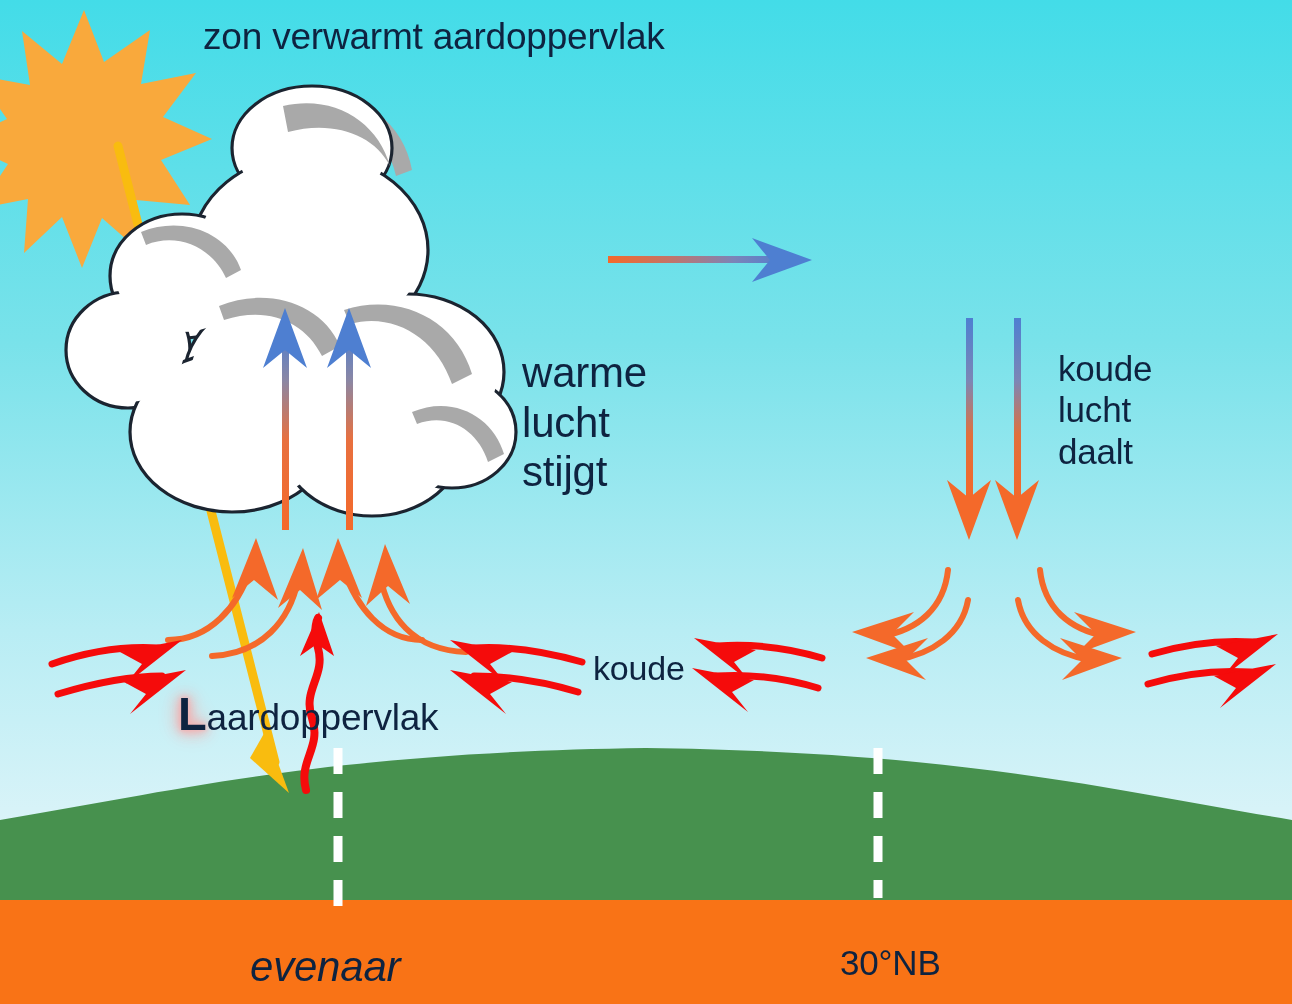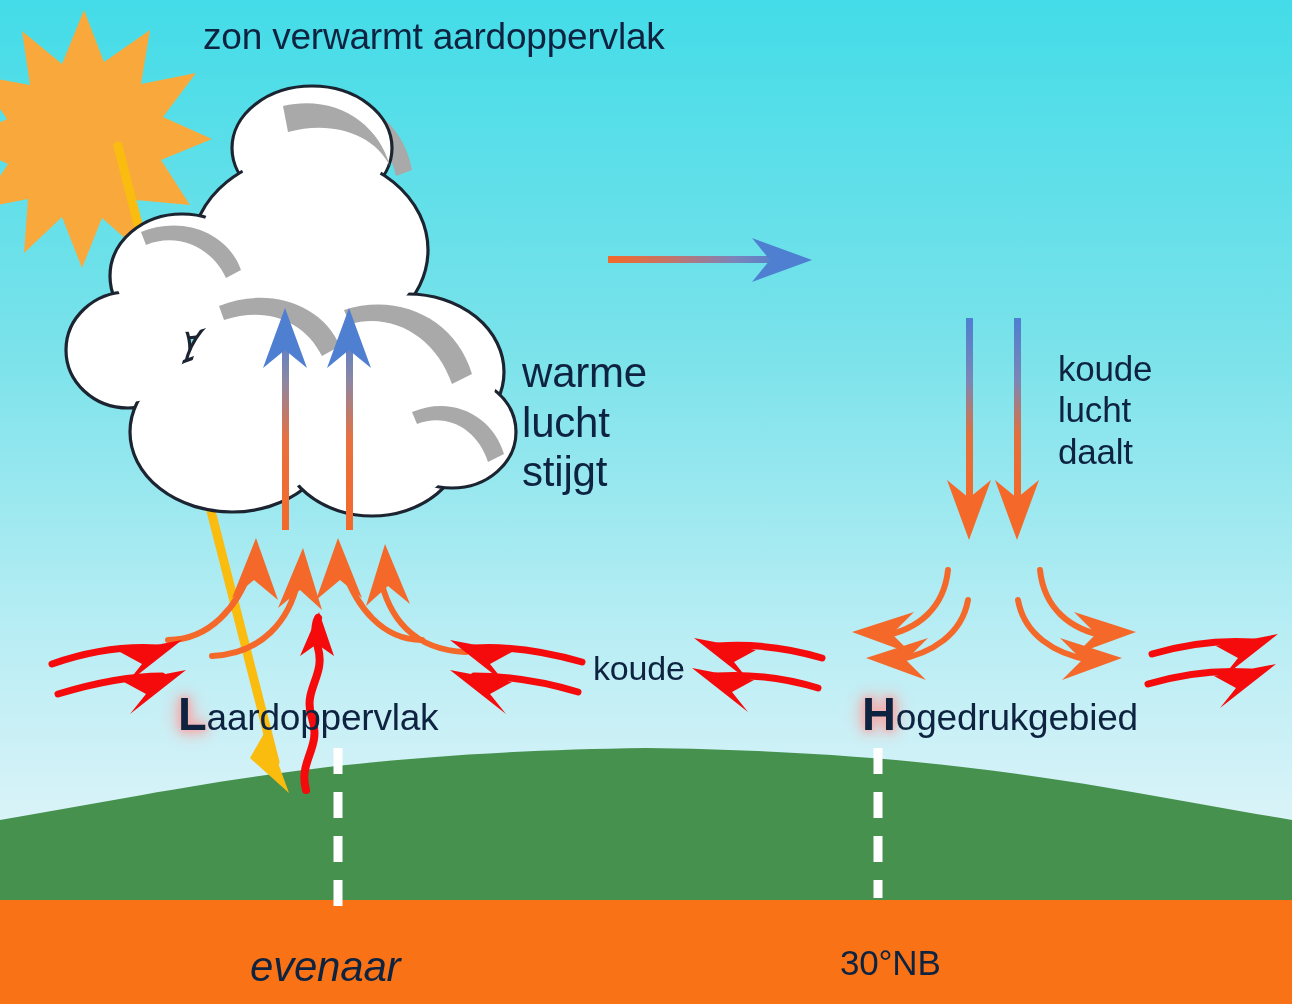--- a/index.html
+++ b/index.html
@@ -243,19 +243,18 @@
 stijgt</div>
 
   <div class="lbl" id="cold-sinks-text">koude
 lucht
 daalt</div>
 
   <div class="lbl" id="wind-text">koude</div>
 
   <div class="lbl" id="low-text"><span class="glow-letter">L</span><span>aardoppervlak</span></div>
 
-  <div class="lbl" id="high-text"><span class="glow-letter">H</span><span>ogedrukgebied</span></div>
 
   <div class="lbl" id="equator-text">evenaar</div>
 
   <div class="lbl" id="lat30-text">30°NB</div>
 
 </div>
 
 </body></html>

